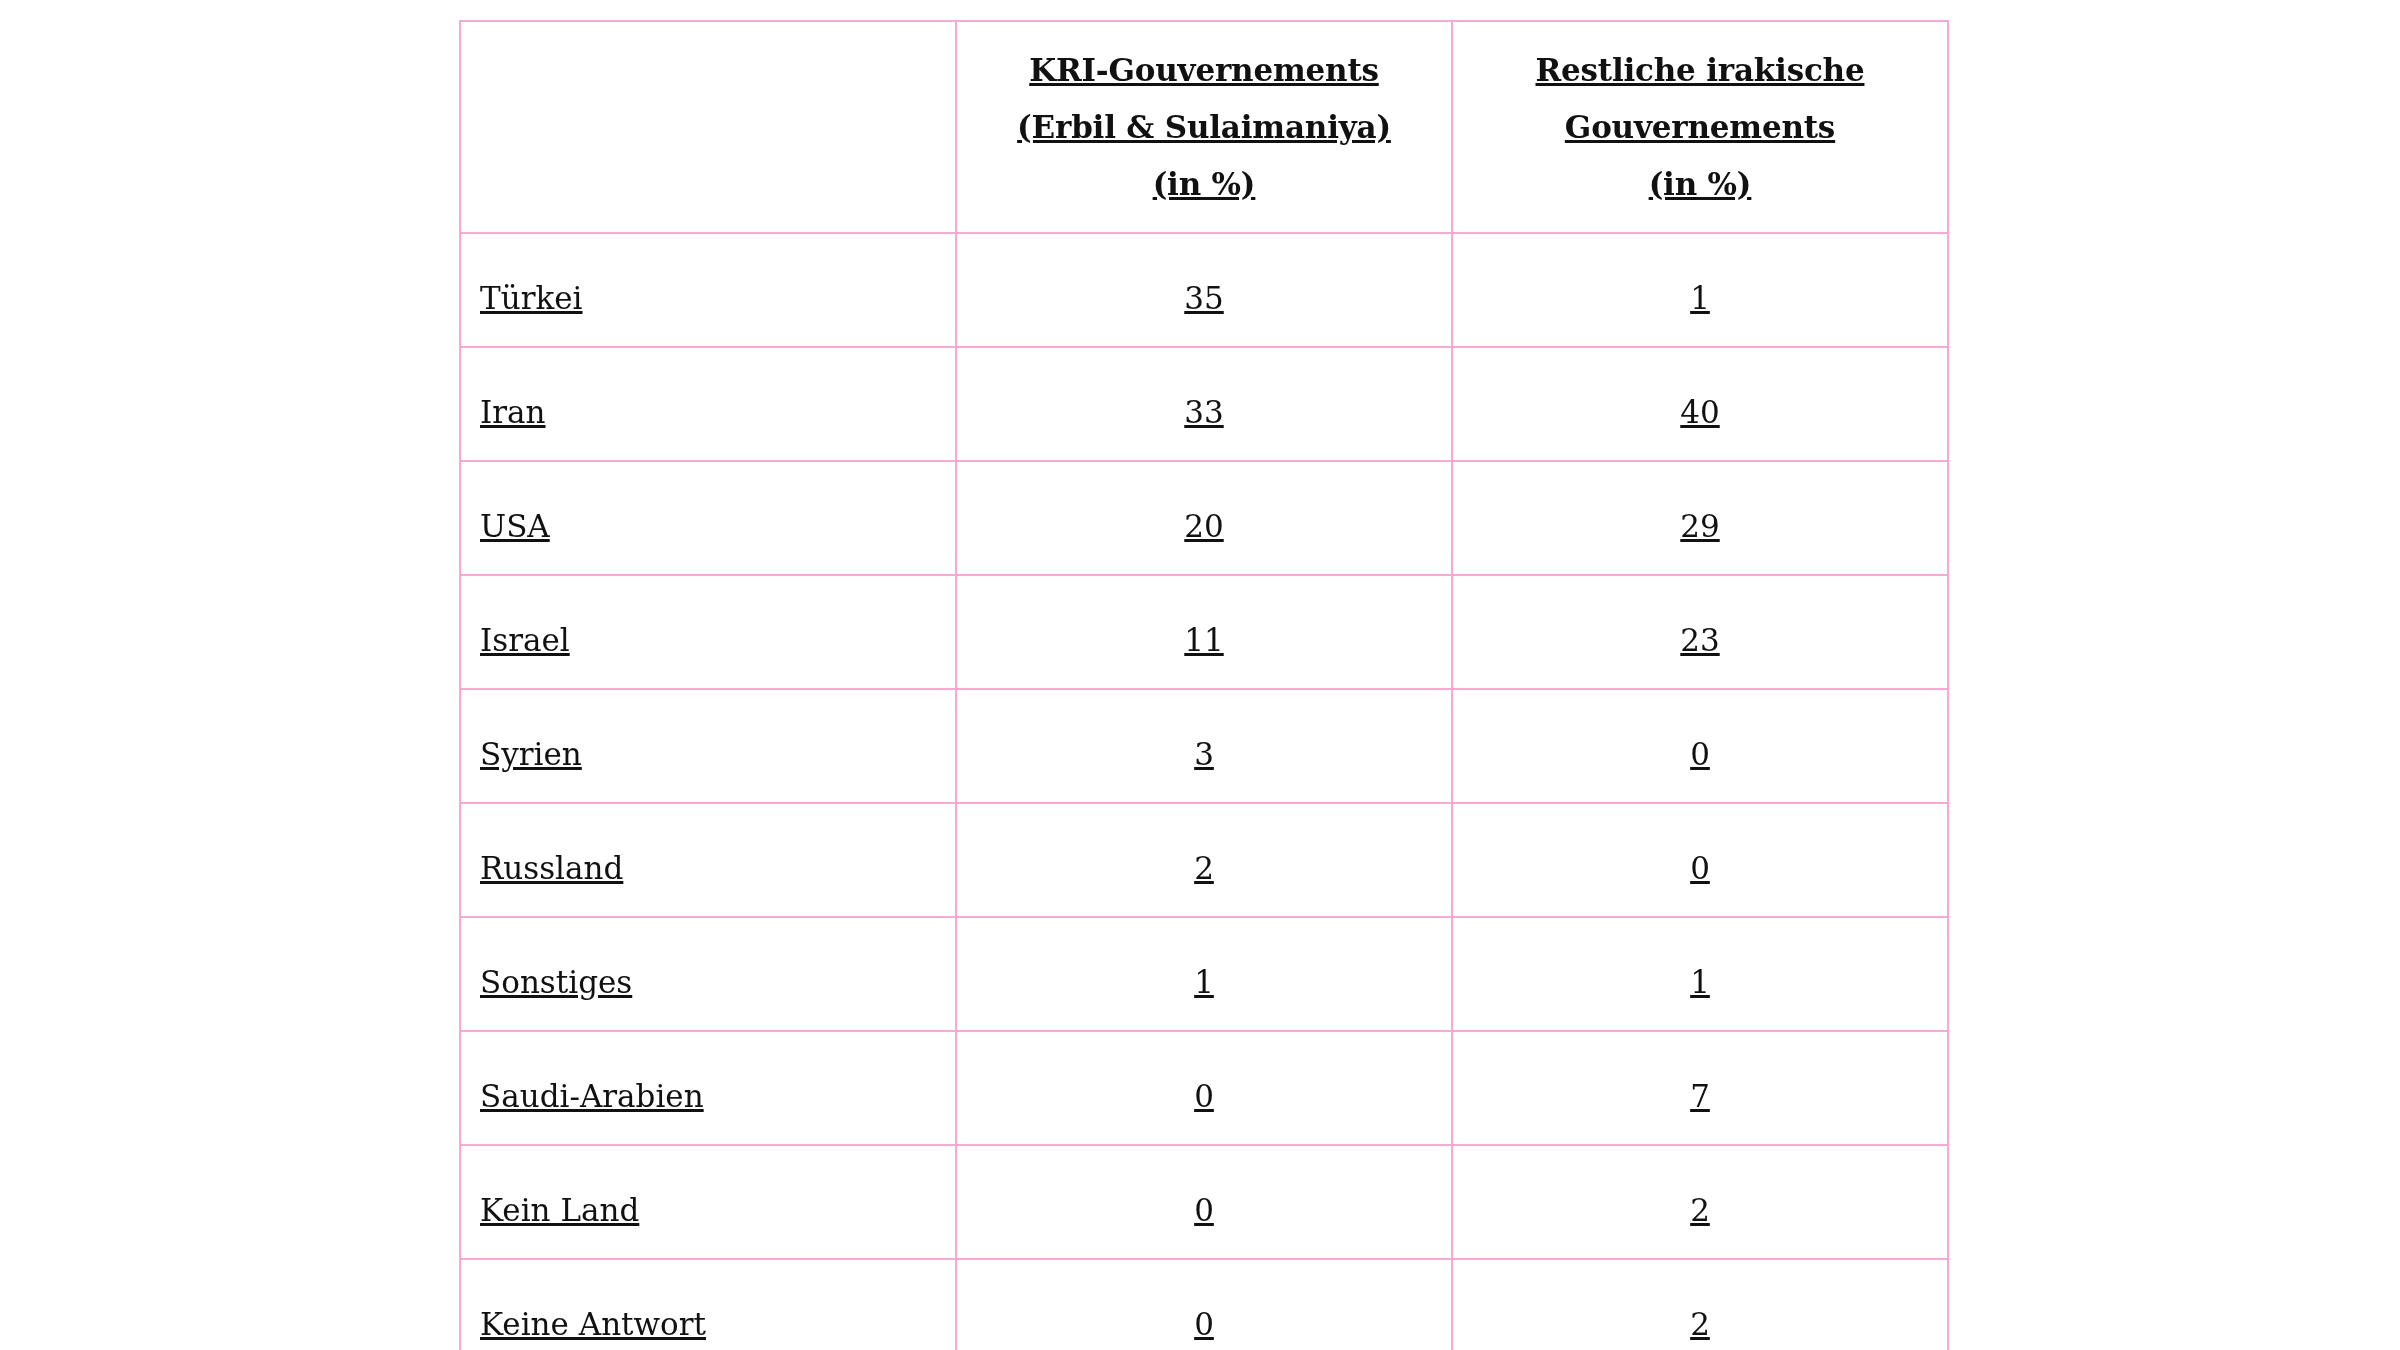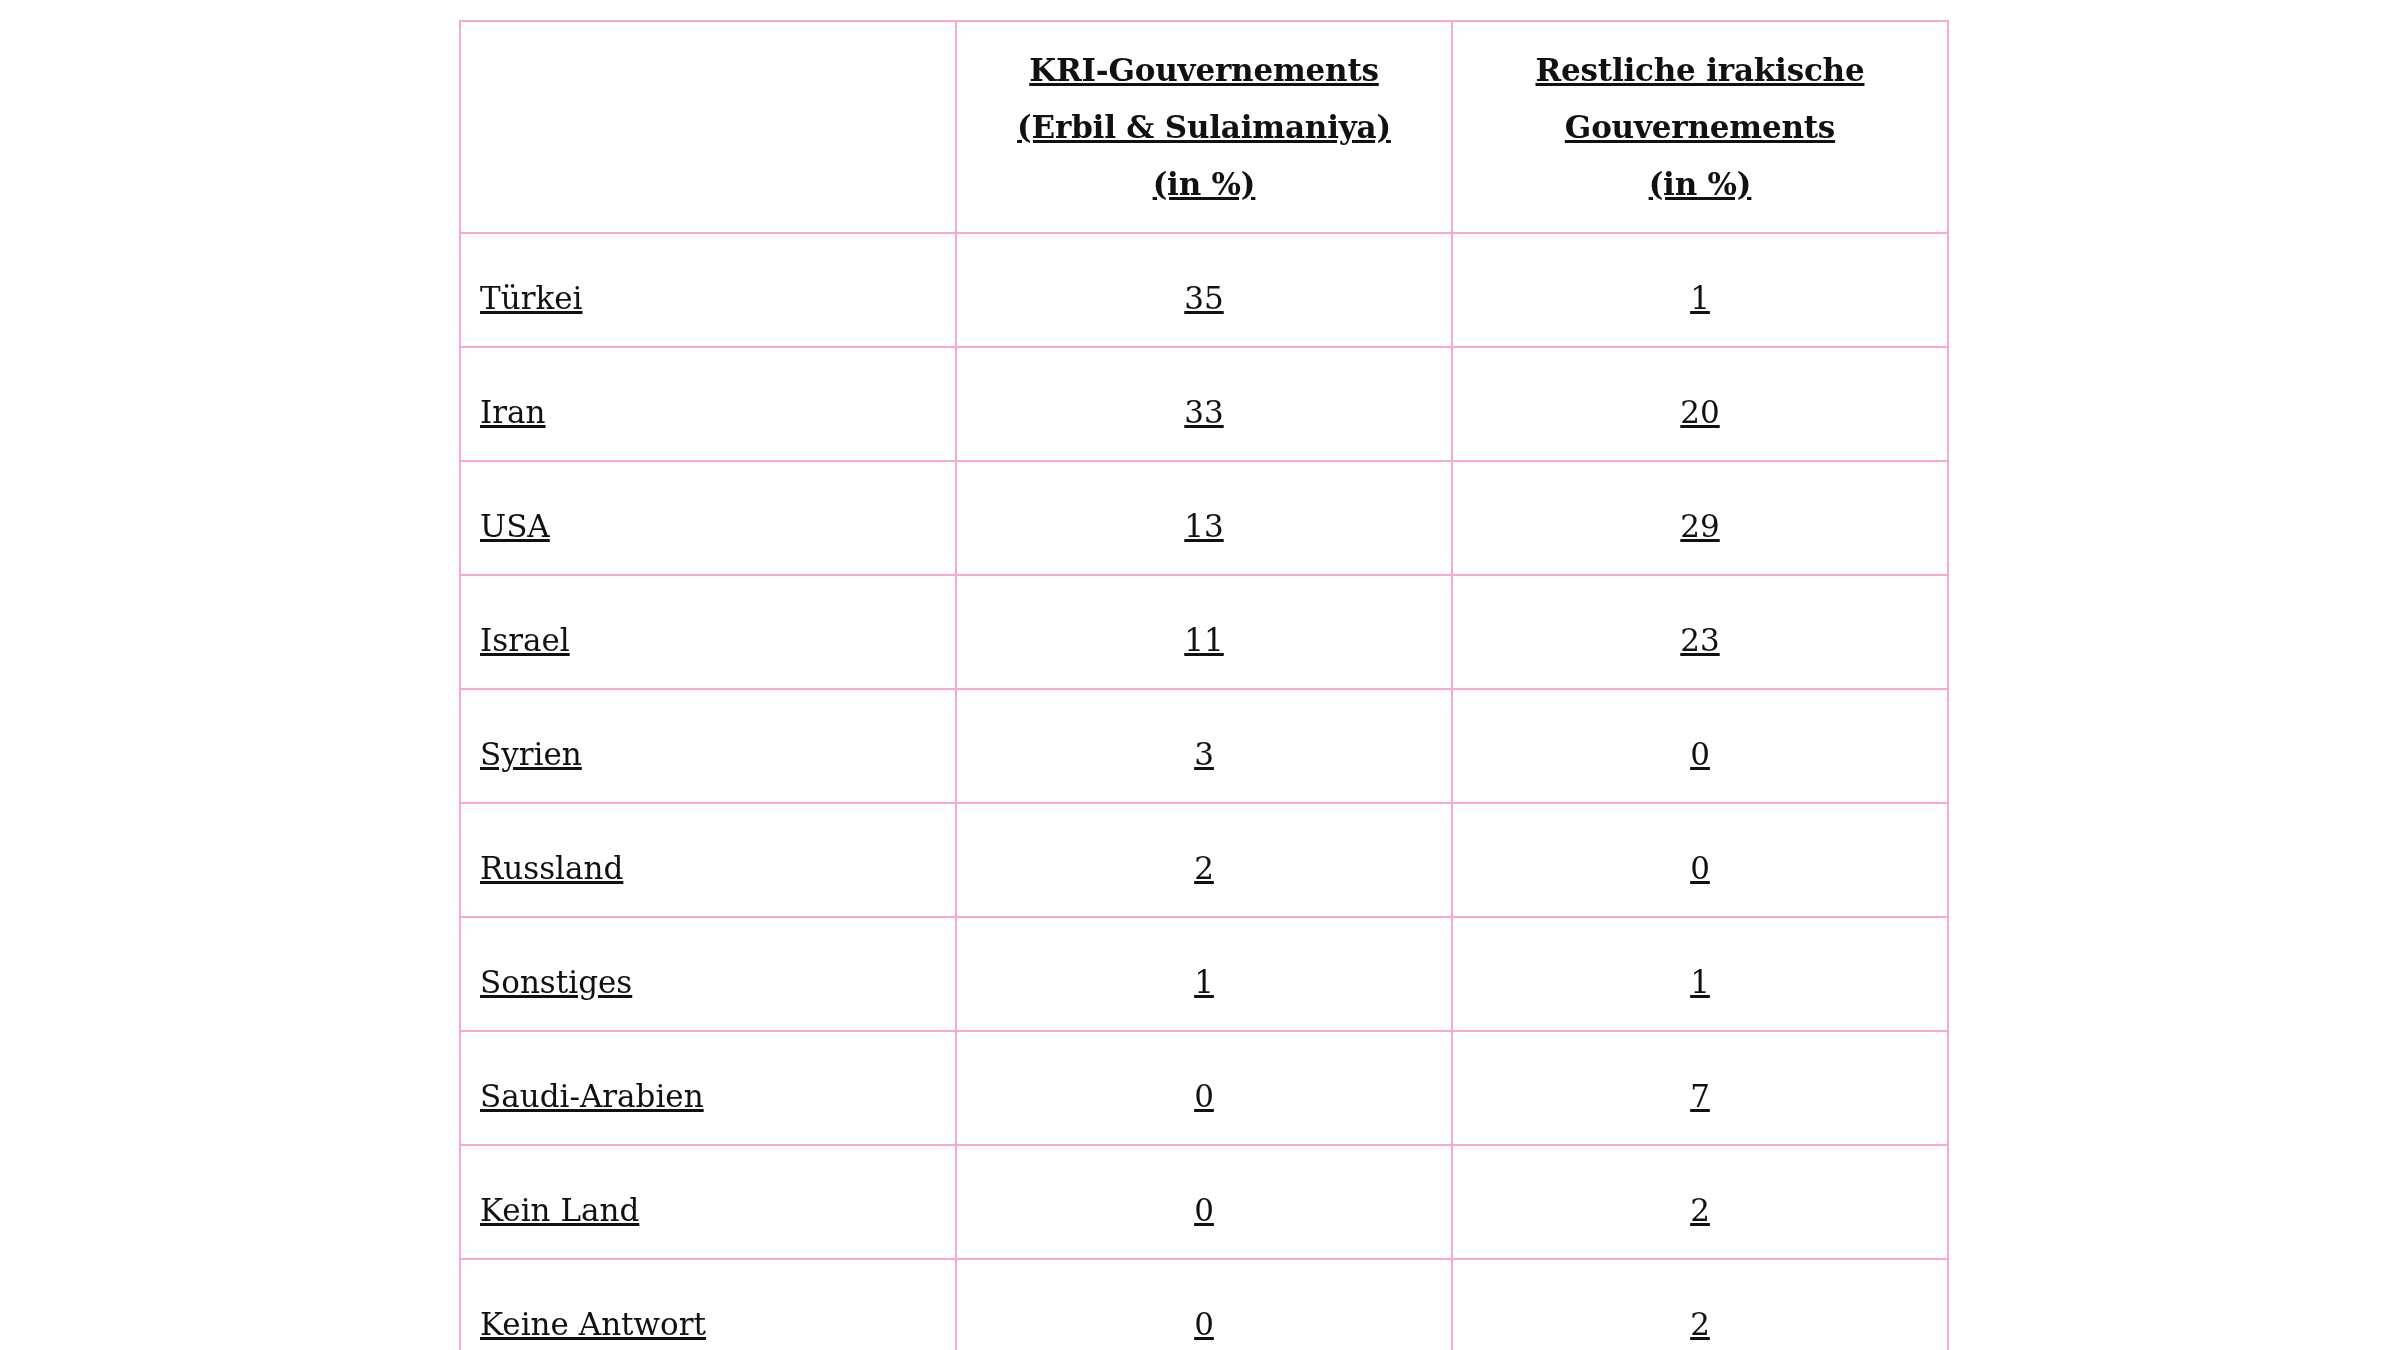--- a/index.html
+++ b/index.html
@@ -81,25 +81,25 @@
   </thead>
   <tbody>
     <tr>
       <td class="label-cell">Türkei</td>
       <td class="num-cell">35</td>
       <td class="num-cell">1</td>
     </tr>
     <tr>
       <td class="label-cell">Iran</td>
       <td class="num-cell">33</td>
-      <td class="num-cell">20</td>
+      <td class="num-cell">40</td>
     </tr>
     <tr>
       <td class="label-cell">USA</td>
-      <td class="num-cell">13</td>
+      <td class="num-cell">20</td>
       <td class="num-cell">29</td>
     </tr>
     <tr>
       <td class="label-cell">Israel</td>
       <td class="num-cell">11</td>
       <td class="num-cell">23</td>
     </tr>
     <tr>
       <td class="label-cell">Syrien</td>
       <td class="num-cell">3</td>

